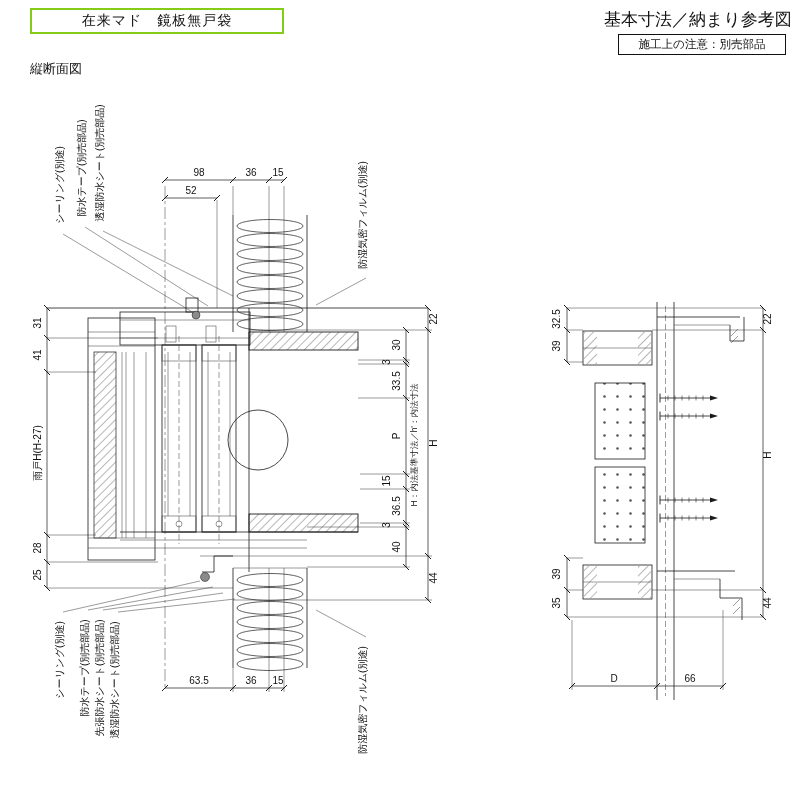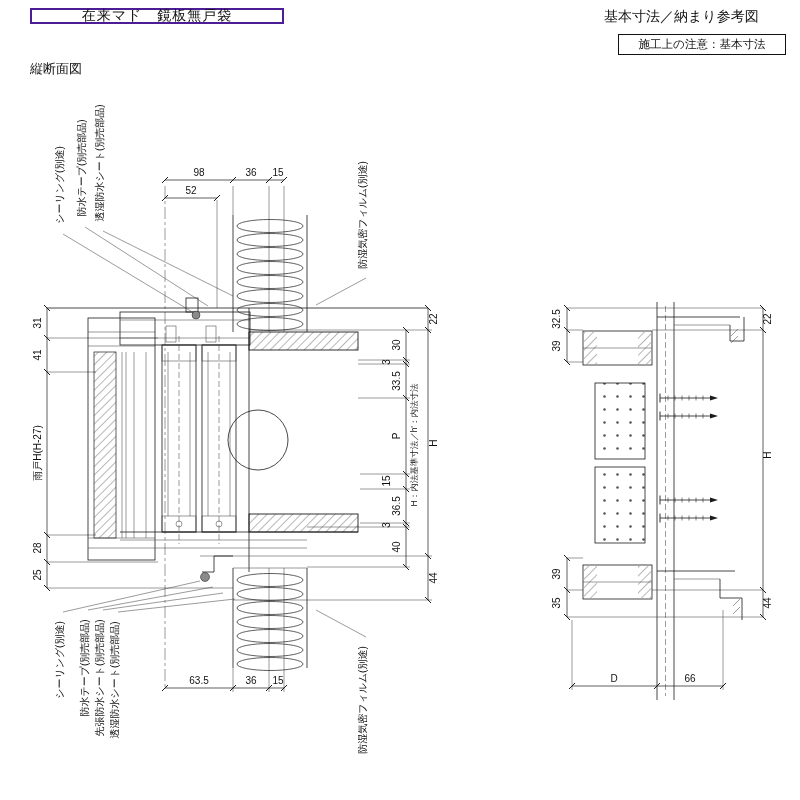--- a/index.html
+++ b/index.html
@@ -1,22 +1,22 @@
 <!DOCTYPE html>
 <html><head>
 <meta charset="utf-8">
 <style>
   html,body{margin:0;padding:0;}
   body{width:800px;height:800px;background:#ffffff;position:relative;
        font-family:"Liberation Sans",sans-serif;color:#111;overflow:hidden;}
   .abs{position:absolute;}
-  #titleBox{left:30px;top:8px;width:254px;height:16px;border:2px solid #4c1d95;
+  #titleBox{left:30px;top:8px;width:254px;height:26px;border:2px solid #84cc16;
             display:flex;align-items:center;justify-content:center;
             font-size:14px;letter-spacing:1px;box-sizing:border-box;}
-  #docTitle{left:604px;top:8px;font-size:14px;}
+  #docTitle{left:604px;top:8px;font-size:17px;}
   #noteBox{left:618px;top:34px;width:168px;height:21px;border:1.5px solid #111;
            display:flex;align-items:center;justify-content:center;
            font-size:11.5px;box-sizing:border-box;}
   #secLabel{left:30px;top:60px;font-size:13px;}
   svg{position:absolute;left:0;top:0;}
   svg text{font-family:"Liberation Sans",sans-serif;fill:#111;}
   .t10{font-size:10px;text-anchor:middle;}
   .t85{font-size:8.5px;text-anchor:middle;}
   .ml{stroke:#1b1b1b;stroke-width:0.8;fill:none;}
   .tl{stroke:#474747;stroke-width:0.55;fill:none;}
@@ -25,21 +25,21 @@
   .cdash{stroke-dasharray:12 3 3 3;}
 </style>
 </head>
 <body>
 
 <div class="abs" id="titleBox">
   <span>在来マド　鏡板無戸袋</span>
 </div>
 <div class="abs" id="docTitle">基本寸法／納まり参考図</div>
 <div class="abs" id="noteBox">
-  <span>施工上の注意：基本寸法</span>
+  <span>施工上の注意：別売部品</span>
 </div>
 <div class="abs" id="secLabel">縦断面図</div>
 
 <svg width="800" height="800" viewBox="0 0 800 800">
   <defs>
     <marker id="tk" markerUnits="userSpaceOnUse" markerWidth="8" markerHeight="8" refX="4" refY="4" orient="auto">
       <path d="M1,7 L7,1" stroke="#1b1b1b" stroke-width="1" fill="none"></path>
     </marker>
     <pattern id="hatch" patternUnits="userSpaceOnUse" width="6" height="6" patternTransform="rotate(45)">
       <line x1="0" y1="0" x2="0" y2="6" stroke="#4a4a4a" stroke-width="0.8"></line>

